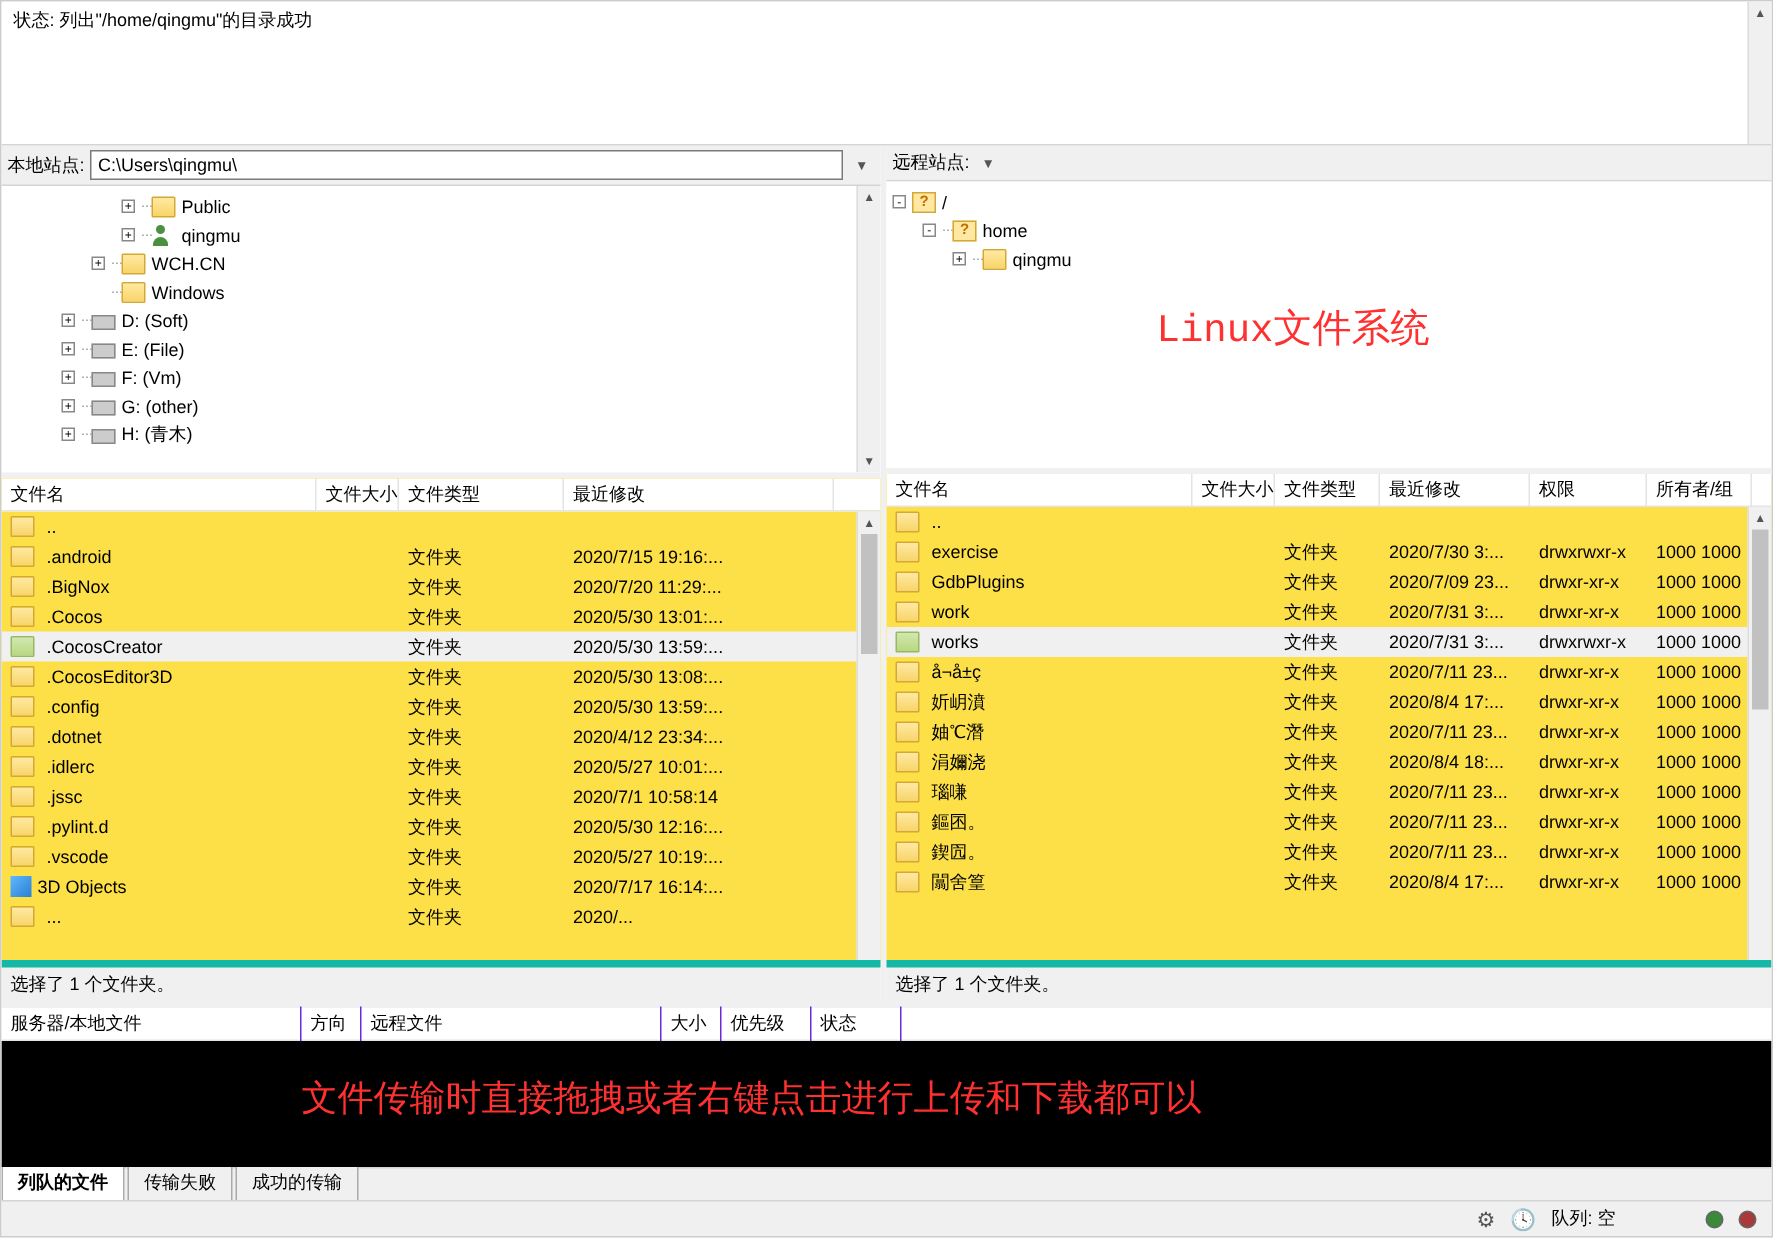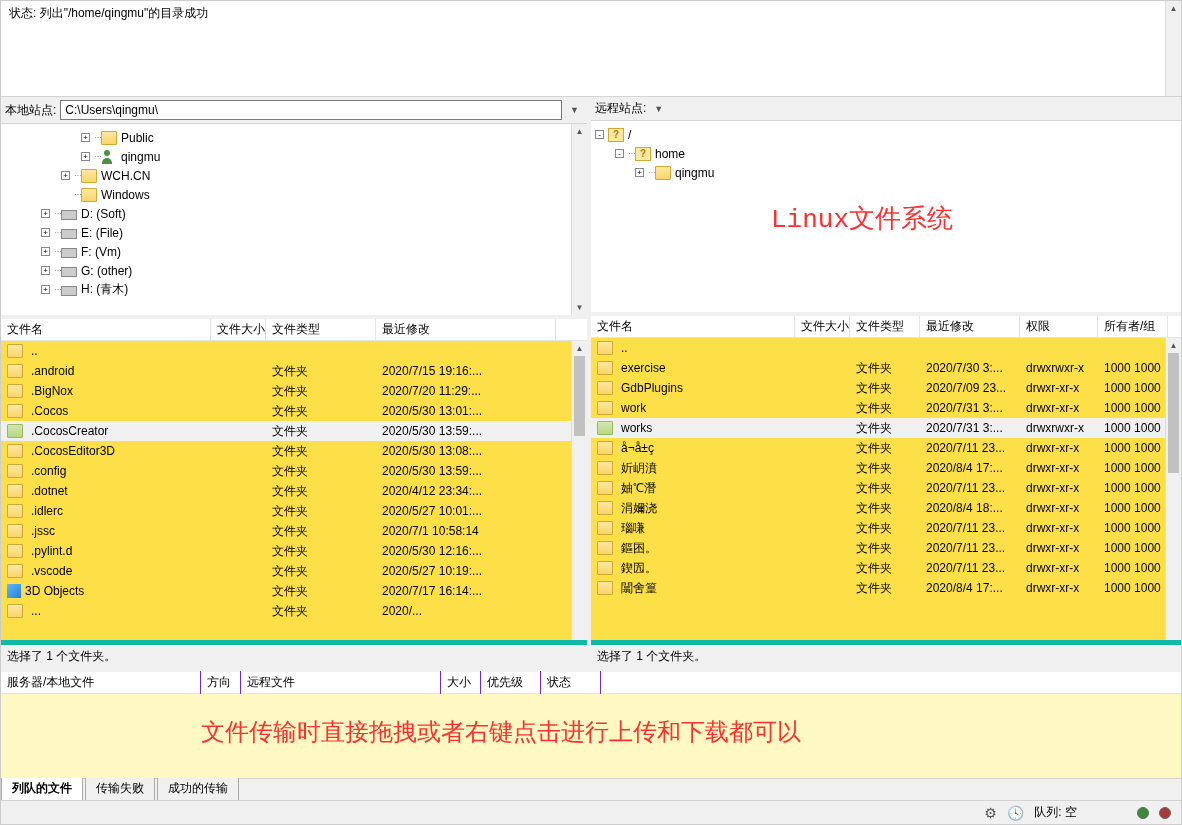--- a/index.html
+++ b/index.html
@@ -37,21 +37,21 @@
 .list-body { flex: 1; overflow: hidden; position: relative; }
 .list-row { display: flex; height: 20px; align-items: center; }
 .list-row.sel { background: #f0f0f0; }
 .list-row .col { padding: 1px 6px; white-space: nowrap; overflow: hidden; }
 .col-name { display: flex; align-items: center; gap: 4px; }
 .cube-icon { width: 14px; height: 14px; background: linear-gradient(135deg, #5fb8ff, #2a7fd4); display: inline-block; }
 .status-bar-sel { background: #f0f0f0; border-top: 5px solid #14b8a6; padding: 3px 6px; }
 .transfer-panel { height: 110px; border-top: 4px solid #f0f0f0; display: flex; flex-direction: column; }
 .transfer-header { display: flex; background: #fff; border-bottom: 1px solid #e4e4e4; height: 22px; align-items: center; }
 .transfer-header .col { padding: 3px 6px; border-right: 1px solid #6d28d9; font-size: 12px; }
-.transfer-body { flex: 1; background: #fef9c3; position: relative; }
+.transfer-body { flex: 1; background: #000000; position: relative; }
 .annot-big { position: absolute; font-size: 24px; color: #ff3030; font-family: "Microsoft YaHei"; top: 22px; left: 200px; }
 .bottom-tabs { display: flex; background: #f0f0f0; border-top: 1px solid #d4d4d4; height: 22px; align-items: flex-end; }
 .tab { padding: 3px 10px; border: 1px solid #aaa; border-bottom: none; background: #f0f0f0; margin-right: 2px; cursor: pointer; }
 .tab.active { background: #fff; font-weight: bold; }
 .footer { height: 24px; background: #f0f0f0; border-top: 1px solid #d4d4d4; display: flex; align-items: center; justify-content: flex-end; padding: 0 10px; gap: 10px; }
 .led { width: 12px; height: 12px; border-radius: 50%; border: 1px solid #666; display: inline-block; }
 .led.g { background: #3a8a3a; }
 .led.r { background: #a83a3a; }
 .gear-icon { font-size: 14px; color: #555; }
 .time-icon { font-size: 14px; color: #555; }

